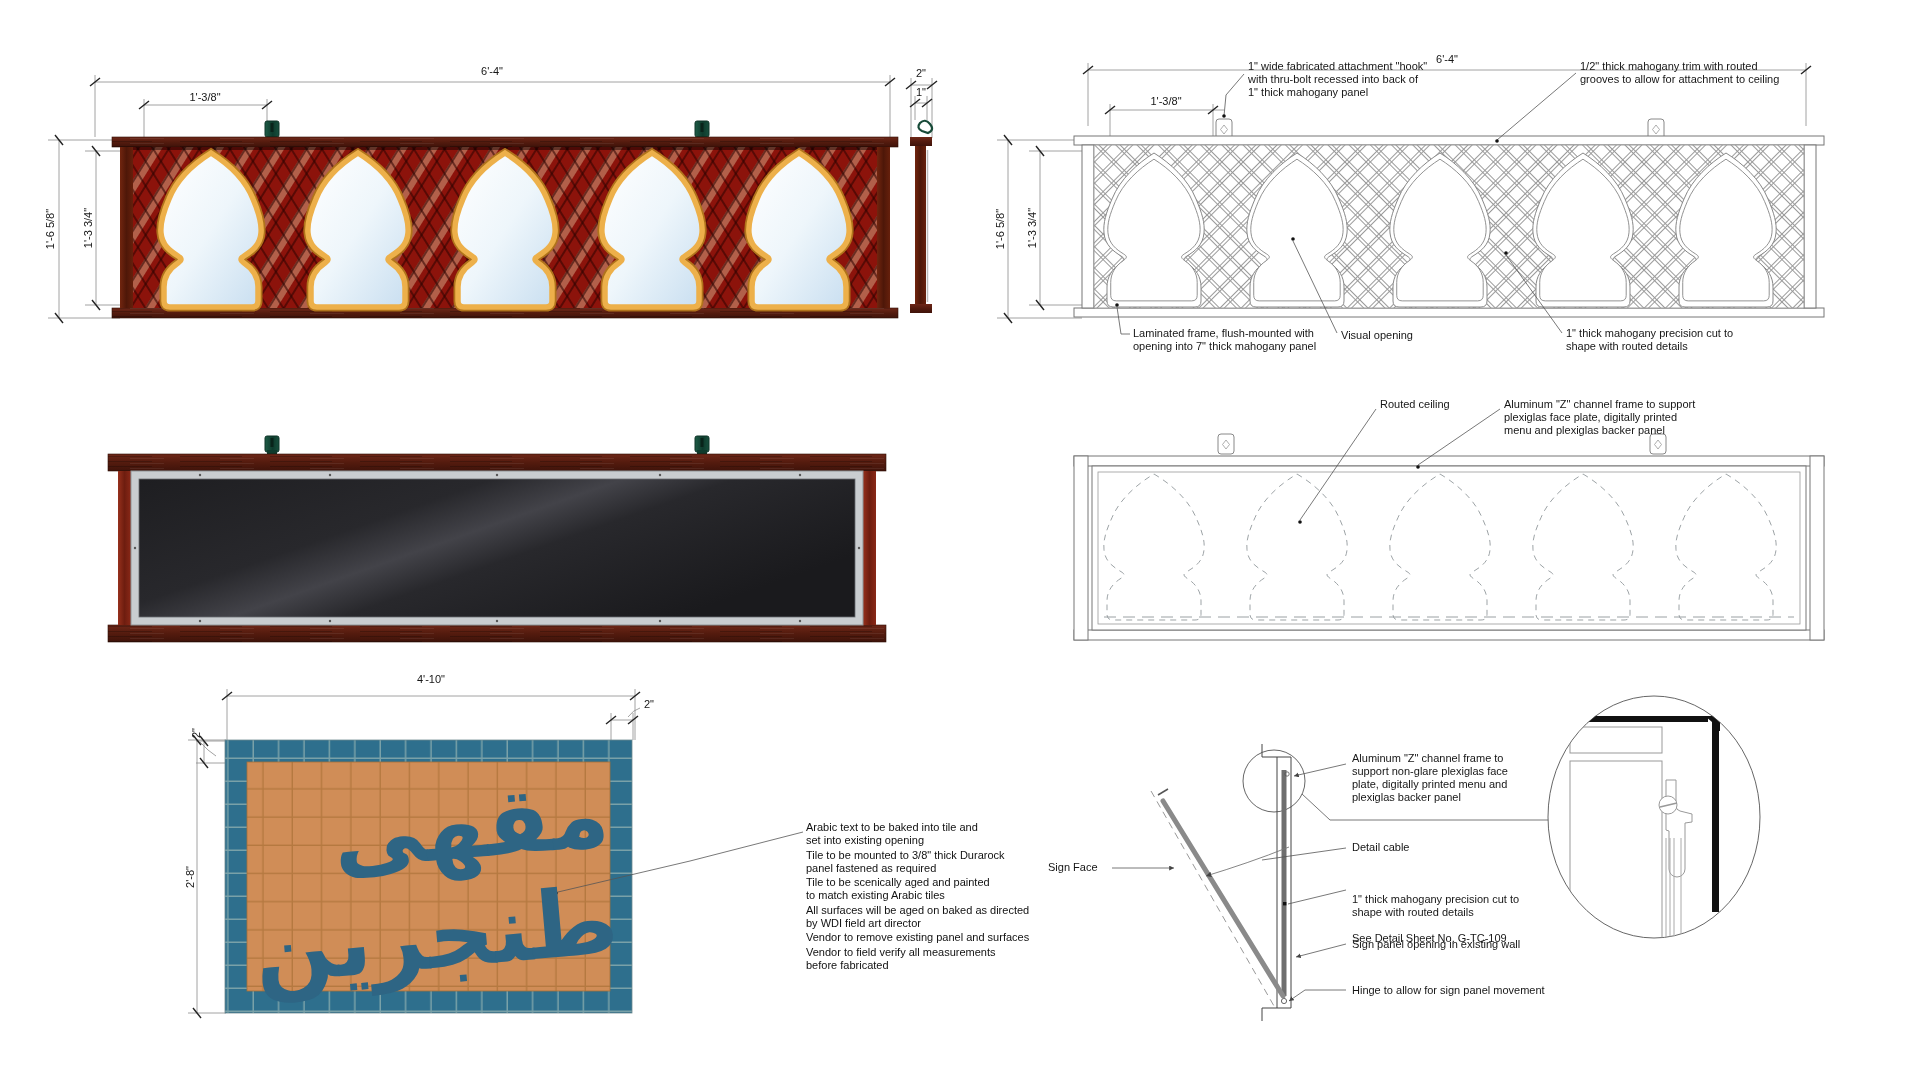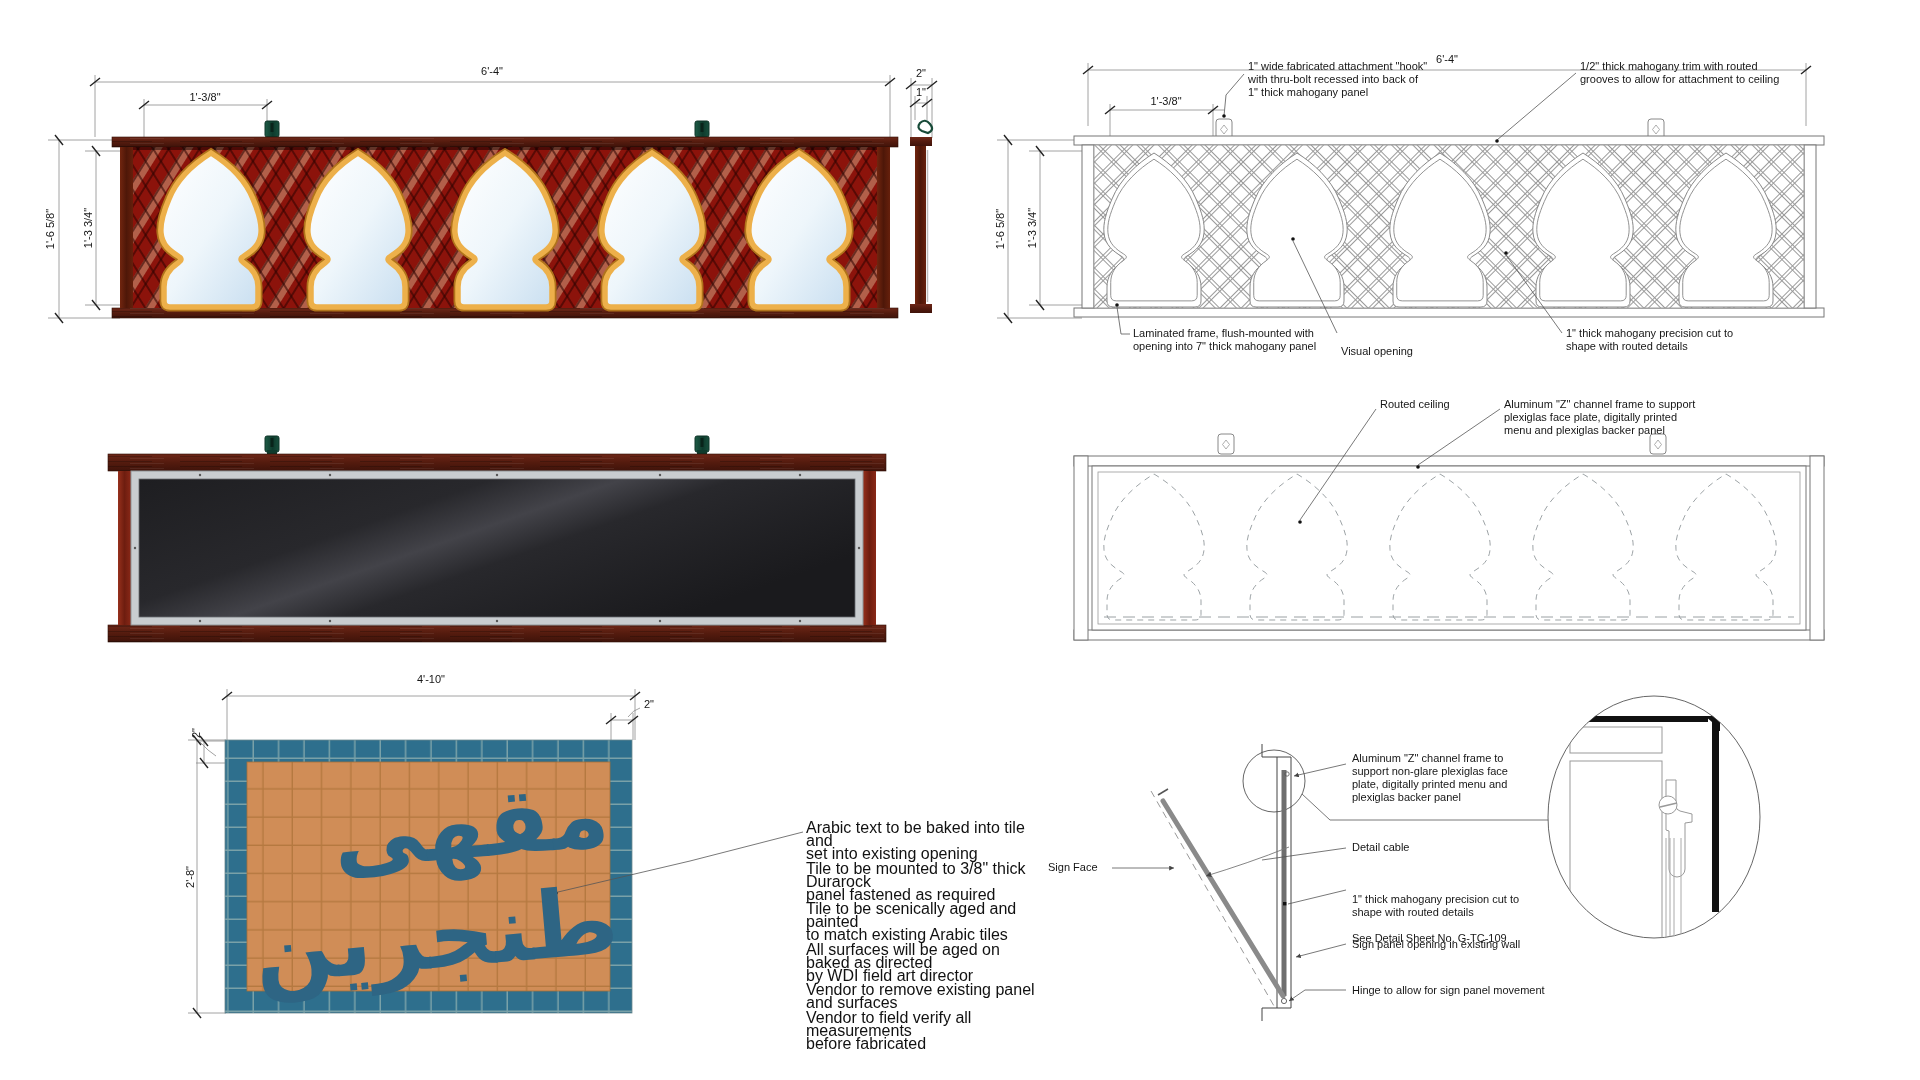--- a/index.html
+++ b/index.html
@@ -5,21 +5,21 @@
   html,body{margin:0;padding:0;background:#fff;}
   #sheet{position:relative;width:1920px;height:1080px;background:#fff;overflow:hidden;
          font-family:"Liberation Sans",sans-serif;color:#111;}
   #linework{position:absolute;left:0;top:0;}
   .lbl{position:absolute;font-size:11px;line-height:13px;white-space:pre-line;color:#161616;}
   .dim{position:absolute;font-size:11px;line-height:11px;white-space:nowrap;color:#161616;}
   .ctr{transform:translateX(-50%);}
   .rot{transform:translate(-50%,-50%) rotate(-90deg);white-space:nowrap;}
   .bold{font-weight:normal;}
   .notes{position:absolute;width:230px;}
-  .notes div{font-size:16px;line-height:13px;margin-bottom:1.5px;white-space:pre-line;}
+  .notes div{font-size:11px;line-height:13px;margin-bottom:1.5px;white-space:pre-line;}
   #arabic{position:absolute;left:244px;top:788px;width:370px;height:190px;
           display:flex;align-items:center;justify-content:center;
           direction:rtl;font-family:"DejaVu Sans",sans-serif;font-weight:bold;
           font-size:92px;transform:rotate(-5deg);letter-spacing:-2px;}
 </style>
 </head>
 <body>
 
 <div id="sheet">
 
@@ -463,21 +463,21 @@
 <div class="dim rot" style="left:1000px;top:229px">1'-6 5/8"</div>
 <div class="dim rot" style="left:1032px;top:228px">1'-3 3/4"</div>
 
 <div class="lbl" style="left:1248px;top:60px">1" wide fabricated attachment "hook"
 with thru-bolt recessed into back of
 1" thick mahogany panel</div>
 <div class="lbl" style="left:1580px;top:60px">1/2" thick mahogany trim with routed
 grooves to allow for attachment to ceiling</div>
 <div class="lbl" style="left:1133px;top:327px">Laminated frame, flush-mounted with
 opening into 7" thick mahogany panel</div>
-<div class="lbl" style="left:1341px;top:345px">Visual opening</div>
+<div class="lbl" style="left:1341px;top:329px">Visual opening</div>
 <div class="lbl" style="left:1566px;top:327px">1" thick mahogany precision cut to
 shape with routed details</div>
 
 <div class="lbl" style="left:1380px;top:398px">Routed ceiling</div>
 <div class="lbl" style="left:1504px;top:398px">Aluminum "Z" channel frame to support
 plexiglas face plate, digitally printed
 menu and plexiglas backer panel</div>
 
 <div class="dim ctr" style="left:431px;top:674px">4'-10"</div>
 <div class="dim" style="left:644px;top:699px">2"</div>

